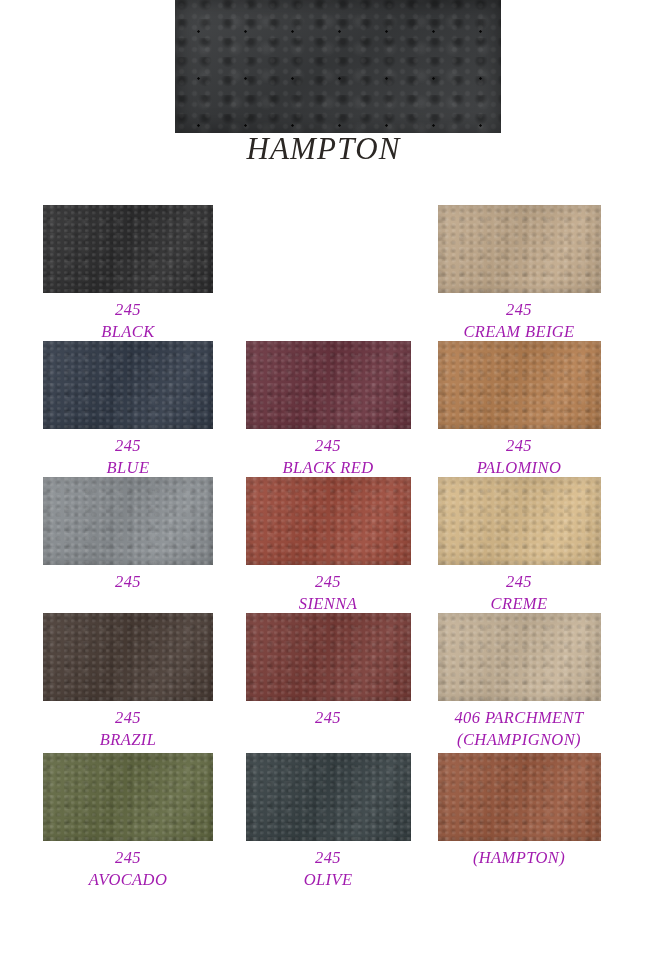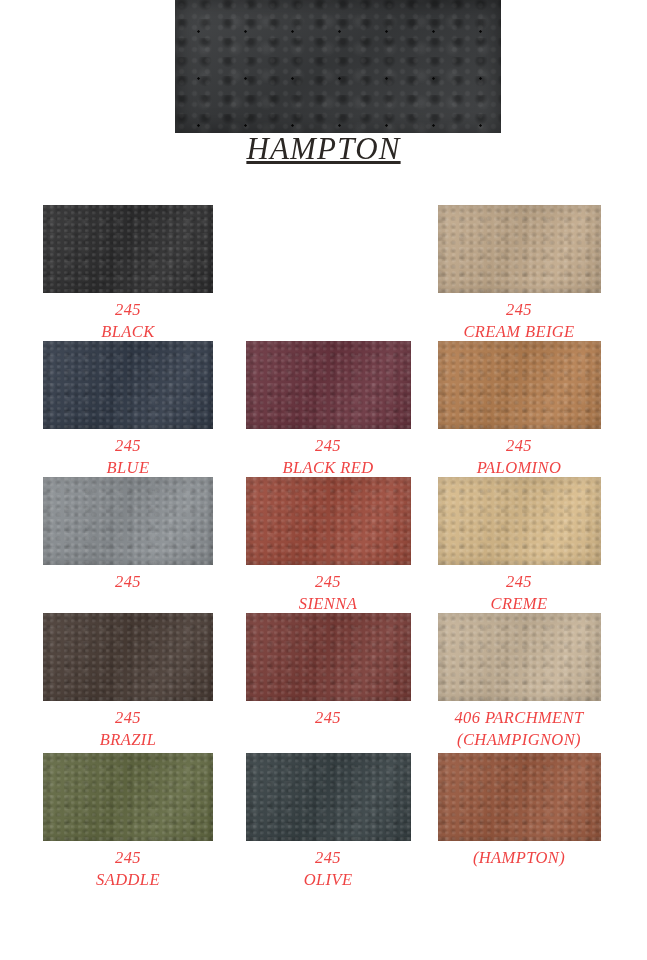--- a/index.html
+++ b/index.html
@@ -54,21 +54,20 @@
   .hero-title {
     position: absolute;
     left: 0;
     top: 131px;
     width: 647px;
     text-align: center;
     font-size: 31px;
     font-style: italic;
     letter-spacing: 1.2px;
     color: #2b2724;
-    text-decoration: underline;
   }
 
   
   .grid {
     position: absolute;
     left: 0;
     top: 205px;
     width: 647px;
   }
   .row {
@@ -108,21 +107,21 @@
     background: none;
     box-shadow: none;
   }
 
   .label {
     margin-top: 6px;
     font-size: 16.5px;
     font-style: italic;
     line-height: 1.33;
     letter-spacing: 0.4px;
-    color: #ef4444;
+    color: #a21caf;
     white-space: nowrap;
   }
   .label .ln { display: block; }
 </style>
 </head>
 <body>
 
 <div class="hero-wrap">
   <div class="hero-swatch"></div>
   <div class="hero-title">HAMPTON</div>
@@ -218,21 +217,21 @@
         <span class="ln">(CHAMPIGNON)</span>
       </div>
     </div>
   </div>
 
   <div class="row tall">
     <div class="cell col0">
       <div class="chip" style="background-color: rgb(99, 106, 67);"></div>
       <div class="label">
         <span class="ln">245</span>
-        <span class="ln">SADDLE</span>
+        <span class="ln">AVOCADO</span>
       </div>
     </div>
     <div class="cell col1">
       <div class="chip" style="background-color: rgb(56, 66, 69);"></div>
       <div class="label">
         <span class="ln">245</span>
         <span class="ln">OLIVE</span>
       </div>
     </div>
     <div class="cell col2">

